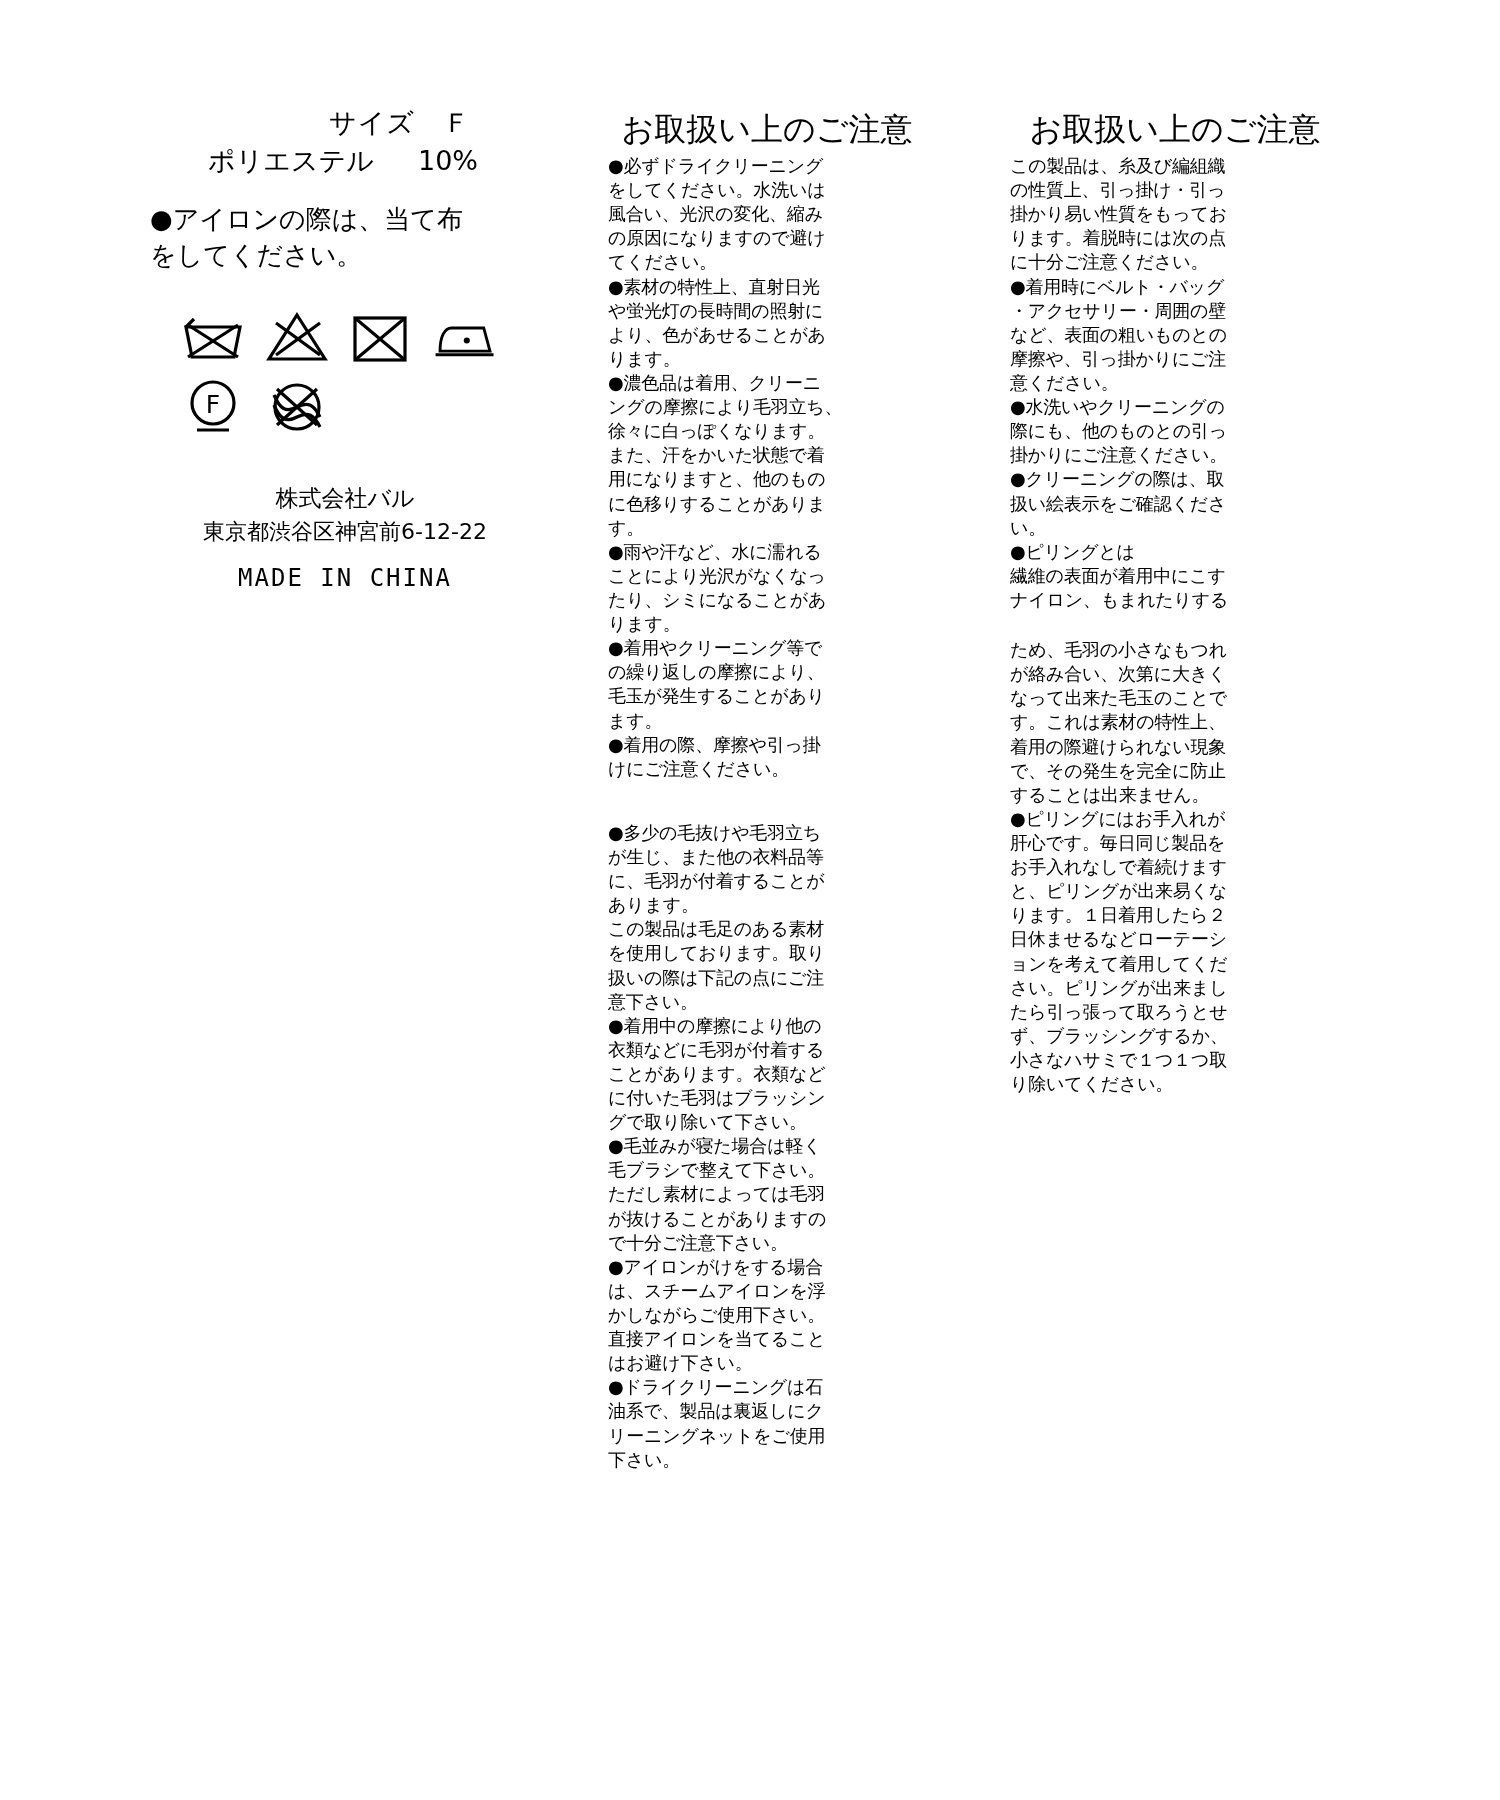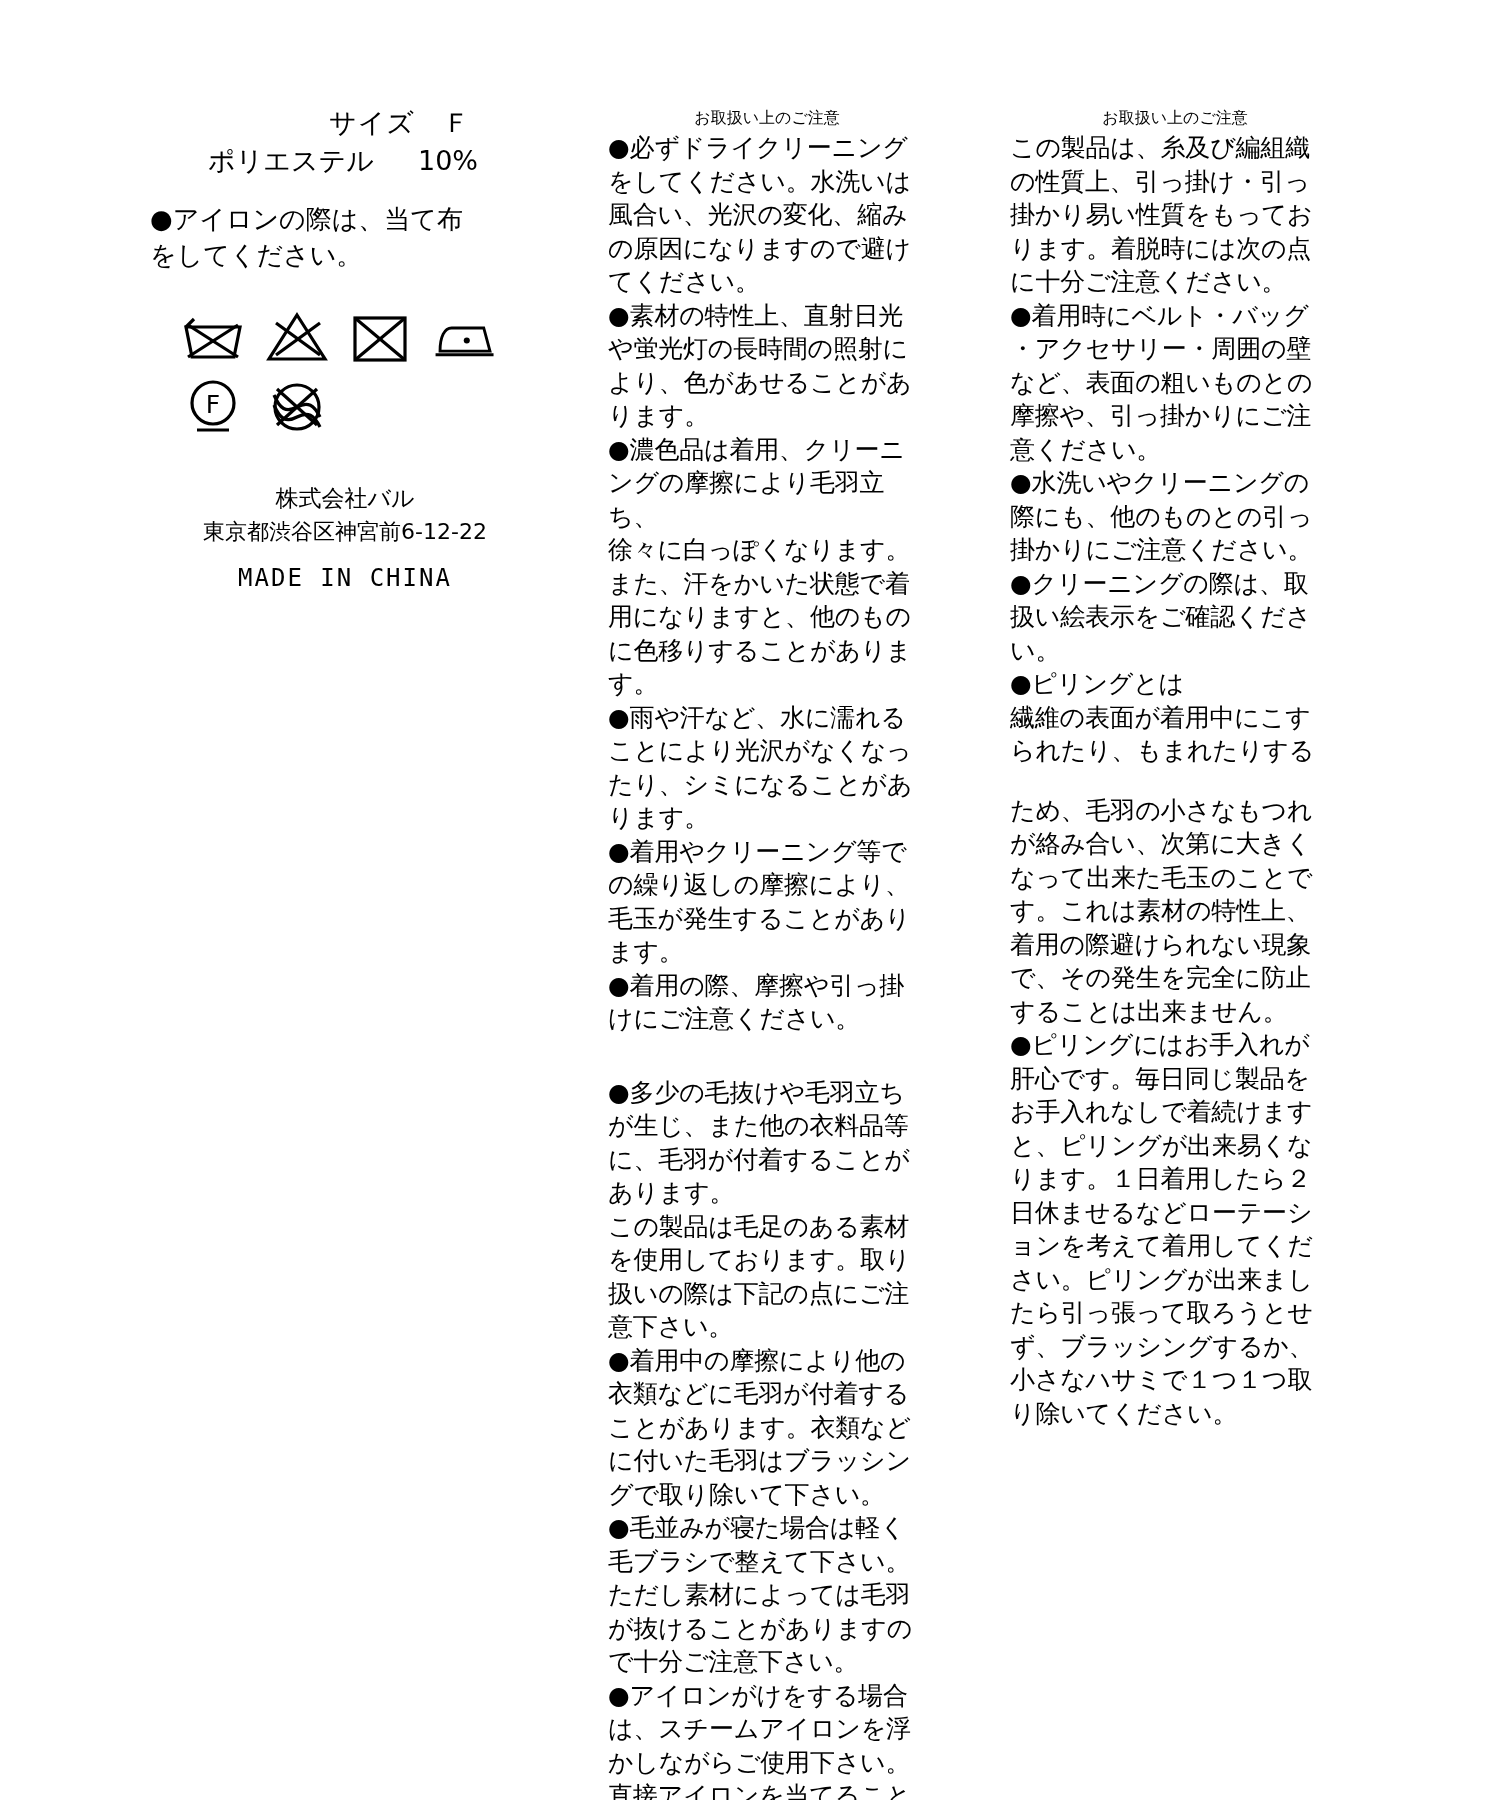--- a/index.html
+++ b/index.html
@@ -101,26 +101,26 @@
     top: 108px;
     width: 318px;
   }
   .col-right {
     position: absolute;
     left: 1010px;
     top: 108px;
     width: 330px;
   }
   .col-head {
-    font-size: 16px;
+    font-size: 32px;
     text-align: center;
     margin-bottom: 2px;
   }
   .para {
-    font-size: 25px;
+    font-size: 18px;
     line-height: 1.34;
     letter-spacing: -0.2px;
     white-space: pre-wrap;
     word-break: break-all;
   }
   .block-gap { height: 40px; }
   .block-gap-sm { height: 26px; }
 </style>
 </head>
 <body>
@@ -267,21 +267,21 @@
 摩擦や、引っ掛かりにご注
 意ください。
 ●水洗いやクリーニングの
 際にも、他のものとの引っ
 掛かりにご注意ください。
 ●クリーニングの際は、取
 扱い絵表示をご確認くださ
 い。
 ●ピリングとは
 繊維の表面が着用中にこす
-られたり、もまれたりする</div>
+ナイロン、もまれたりする</div>
     <div class="block-gap-sm"></div>
     <div class="para">ため、毛羽の小さなもつれ
 が絡み合い、次第に大きく
 なって出来た毛玉のことで
 す。これは素材の特性上、
 着用の際避けられない現象
 で、その発生を完全に防止
 することは出来ません。
 ●ピリングにはお手入れが
 肝心です。毎日同じ製品を

